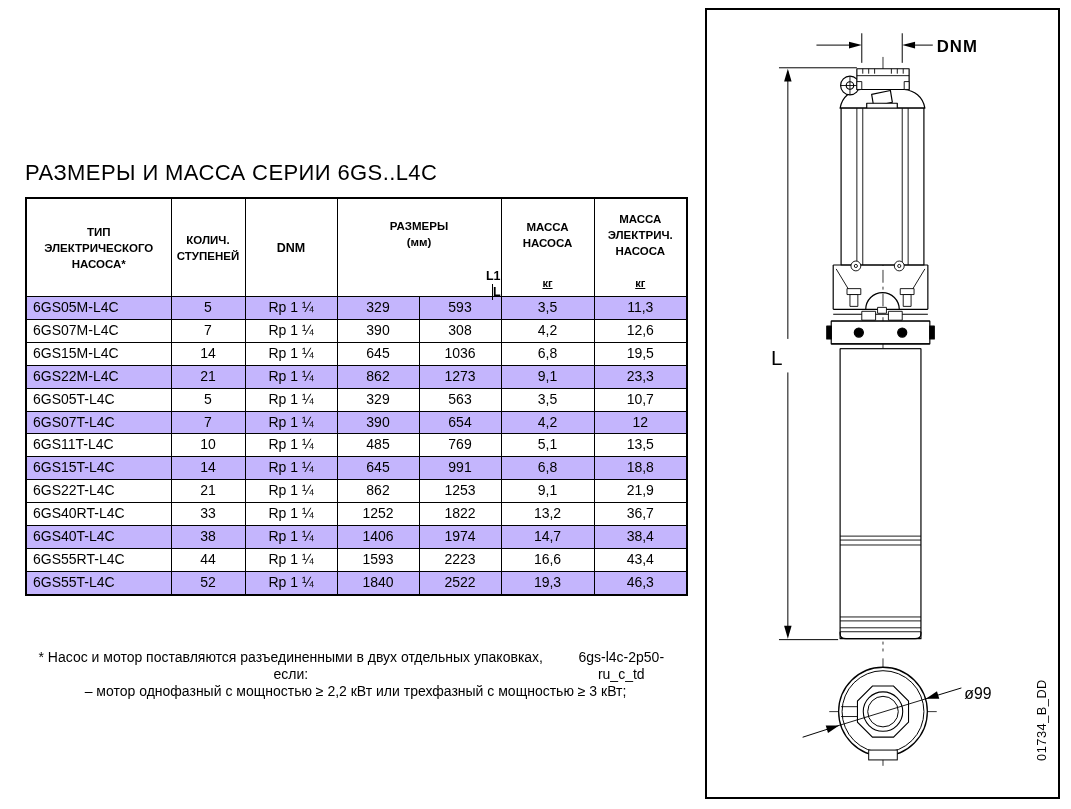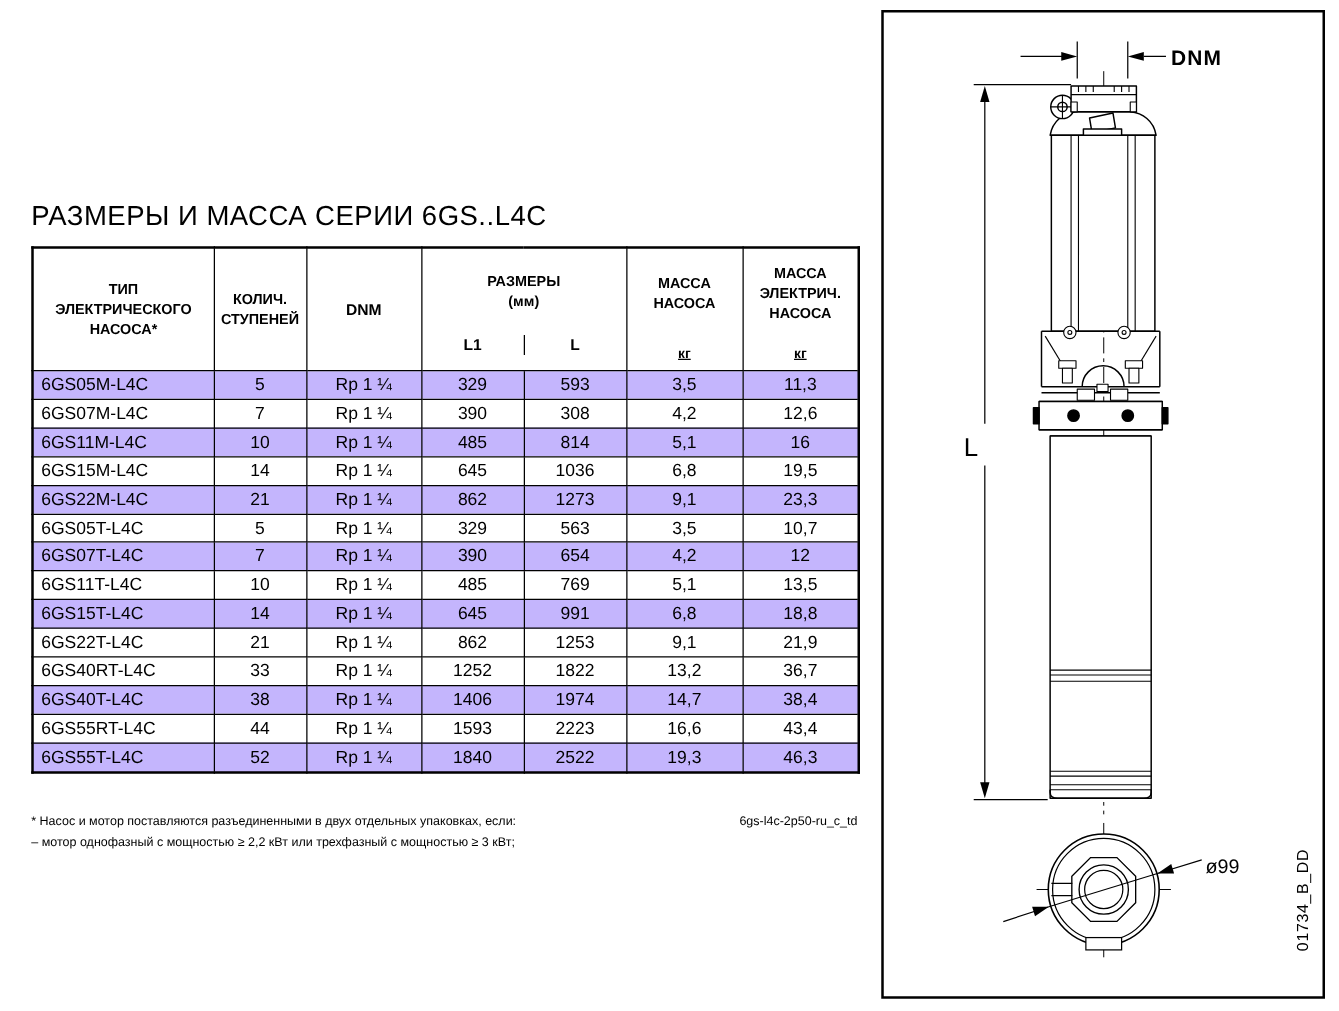--- a/index.html
+++ b/index.html
@@ -12,34 +12,34 @@
   table{border-collapse:collapse;table-layout:fixed;width:661px;
         border:2.6px solid #000;}
   th,td{border:1.6px solid #000;padding:0;}
   thead th{height:97px;font-weight:bold;font-size:11.5px;line-height:16px;
            vertical-align:middle;background:#fff;}
   .th-full{height:100%;display:flex;align-items:center;justify-content:center;
            text-align:center;white-space:pre-line;}
   .th-col{height:100%;display:flex;flex-direction:column;}
   .th-main{flex:1;display:flex;align-items:center;justify-content:center;
            text-align:center;white-space:pre-line;}
-  .th-sub{height:28px;display:flex;align-items:flex-start;}
+  .th-sub{height:28px;display:flex;align-items:flex-end;flex-direction:column;}
   .th-sub>div{flex:1;display:flex;align-items:center;justify-content:center;
               font-size:12.5px;}
   .th-sub .sub-right{border-left:1.6px solid #000;}
   .th-unit{height:26px;display:flex;align-items:center;justify-content:center;
            font-size:11px;text-decoration:underline;}
   .dnm-head{font-size:12.5px;}
   tbody td{height:21.9px;line-height:21.9px;font-size:14px;text-align:center;
            background:#fff;}
   tbody tr.shade td{background:#c4b5fd;}
   tbody td.col-type{text-align:left;padding-left:6px;}
   
-  .notes{position:absolute;left:25px;top:649px;width:661px;font-size:10px;
-         line-height:17px;}
+  .notes{position:absolute;left:25px;top:649px;width:661px;font-size:14px;
+         line-height:17px;text-align:center;}
   .note-row1{display:flex;justify-content:space-between;}
   
   .panel{position:absolute;left:705px;top:8px;width:355px;height:791px;
          border:2px solid #000;box-sizing:border-box;}
   .panel svg{position:absolute;left:0;top:0;}
 </style>
 </head>
 <body>
 
 <div class="title">РАЗМЕРЫ И МАССА СЕРИИ 6GS..L4C</div>
@@ -108,29 +108,20 @@
         </tr>
         <tr>
           <td class="col-type">6GS07M-L4C</td>
           <td>7</td>
           <td>Rp 1 ¼</td>
           <td>390</td>
           <td>308</td>
           <td>4,2</td>
           <td>12,6</td>
         </tr>
-        <tr class="shade">
-          <td class="col-type">6GS11M-L4C</td>
-          <td>10</td>
-          <td>Rp 1 ¼</td>
-          <td>485</td>
-          <td>814</td>
-          <td>5,1</td>
-          <td>16</td>
-        </tr>
         <tr>
           <td class="col-type">6GS15M-L4C</td>
           <td>14</td>
           <td>Rp 1 ¼</td>
           <td>645</td>
           <td>1036</td>
           <td>6,8</td>
           <td>19,5</td>
         </tr>
         <tr class="shade">

